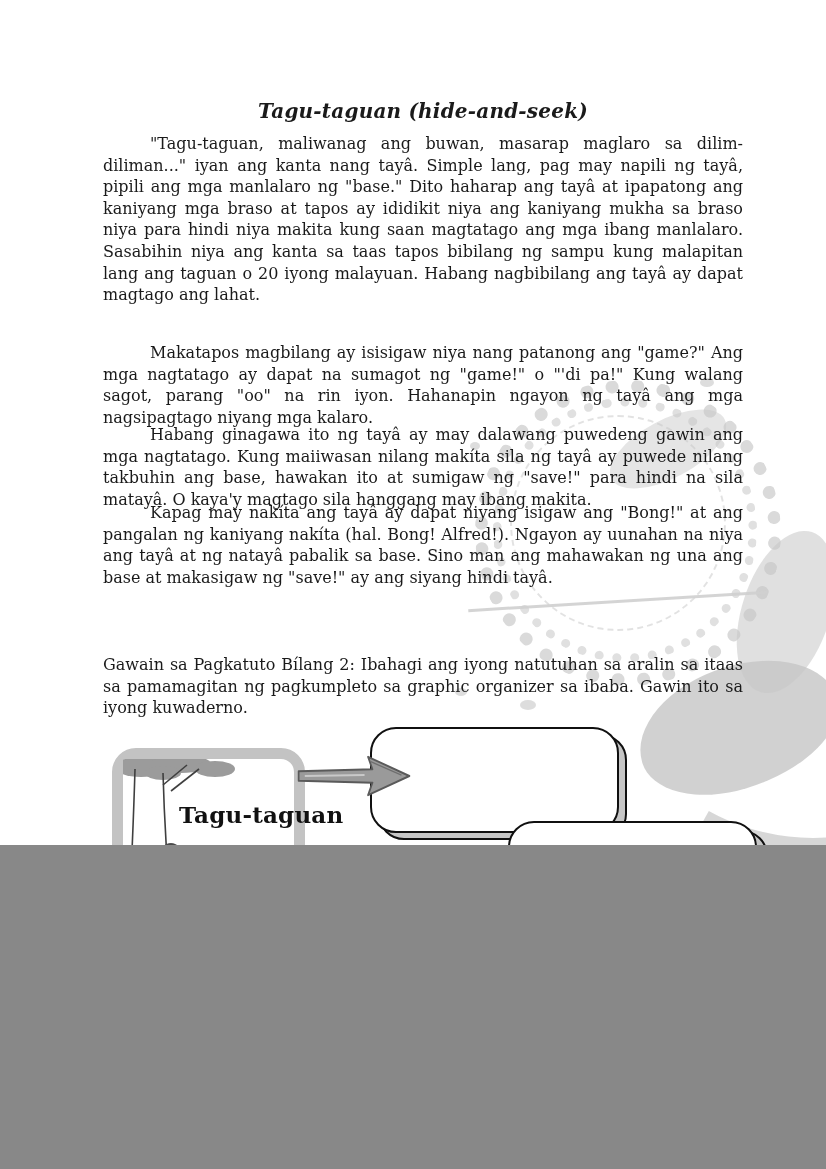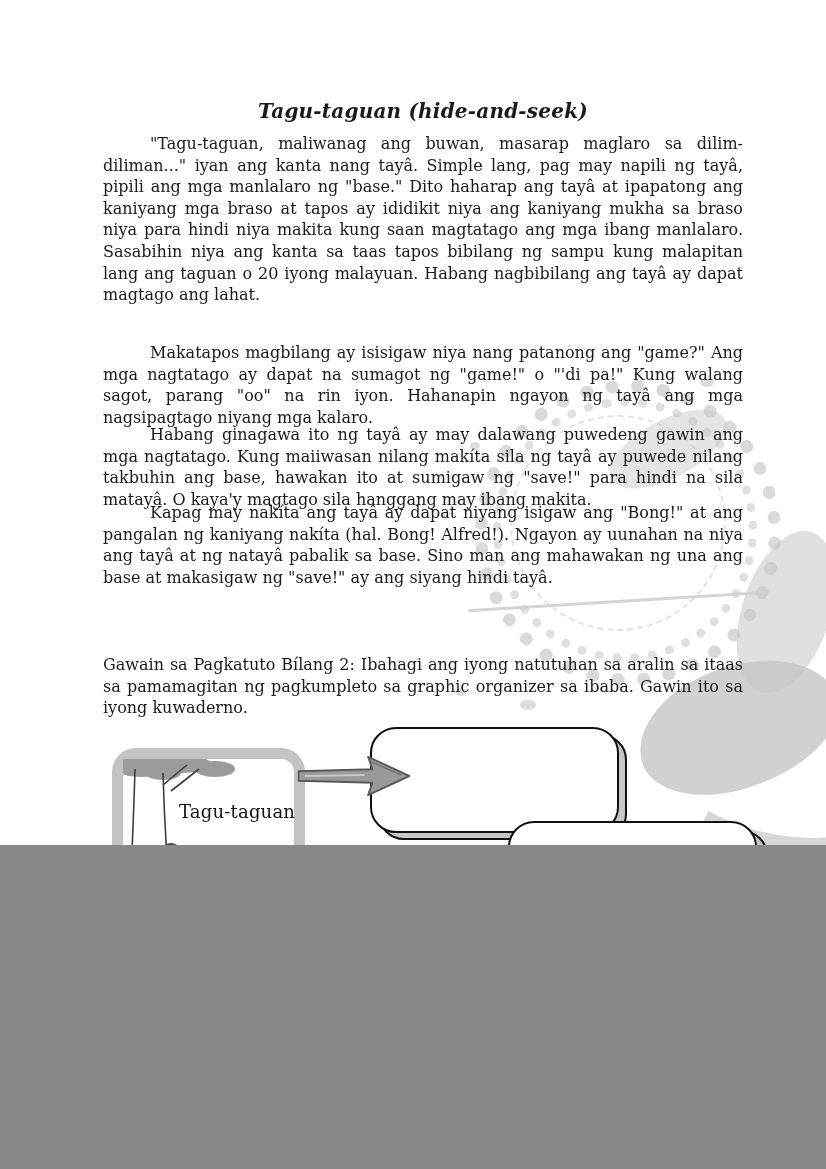--- a/index.html
+++ b/index.html
@@ -21,21 +21,21 @@
   .swoosh{left:468px;top:600px;width:300px;height:3px;background:#cfcfcf;transform:rotate(-3.5deg);opacity:.9;}
   .speck{background:#cfcfcf;border-radius:50%;opacity:.7;}
   
   .tblock{position:absolute;left:103px;width:640px;text-align:justify;font-size:16px;line-height:21.6px;}
   .title{position:absolute;left:103px;top:99px;width:640px;text-align:center;font-size:20px;font-weight:bold;font-style:italic;letter-spacing:.2px;}
   .para{text-indent:47px;}
   .act b{font-weight:normal;}
   
   .imgbox{position:absolute;left:112px;top:748px;width:193px;height:254px;box-sizing:border-box;border:11px solid #c3c3c3;border-radius:24px;background:#fff;z-index:5;}
   .imgbox svg{position:absolute;left:0;top:0;}
-  .imglabel{position:absolute;left:56px;top:42px;font-size:18px;font-weight:normal;letter-spacing:.2px;white-space:nowrap;color:#111;}
+  .imglabel{position:absolute;left:56px;top:42px;font-size:23px;font-weight:bold;letter-spacing:.2px;white-space:nowrap;color:#111;}
   .gobox{position:absolute;}
   .gobox .shadow{position:absolute;width:100%;height:100%;box-sizing:border-box;background:#c6c6c6;border:2px solid #101010;border-radius:26px;}
   .gobox .face{position:absolute;left:0;top:0;width:100%;height:100%;box-sizing:border-box;background:#ffffff;border:2.5px solid #101010;border-radius:26px;}
   .box1{left:370px;top:727px;width:249px;height:106px;z-index:2;}
   .box1 .shadow{left:8px;top:7px;}
   .box2{left:508px;top:821px;width:249px;height:126px;z-index:4;}
   .box2 .shadow{left:11px;top:9px;}
   .box3{left:368px;top:941px;width:245px;height:123px;z-index:3;}
   .box3 .shadow{left:9px;top:9px;}
   .arrow{position:absolute;z-index:6;}

